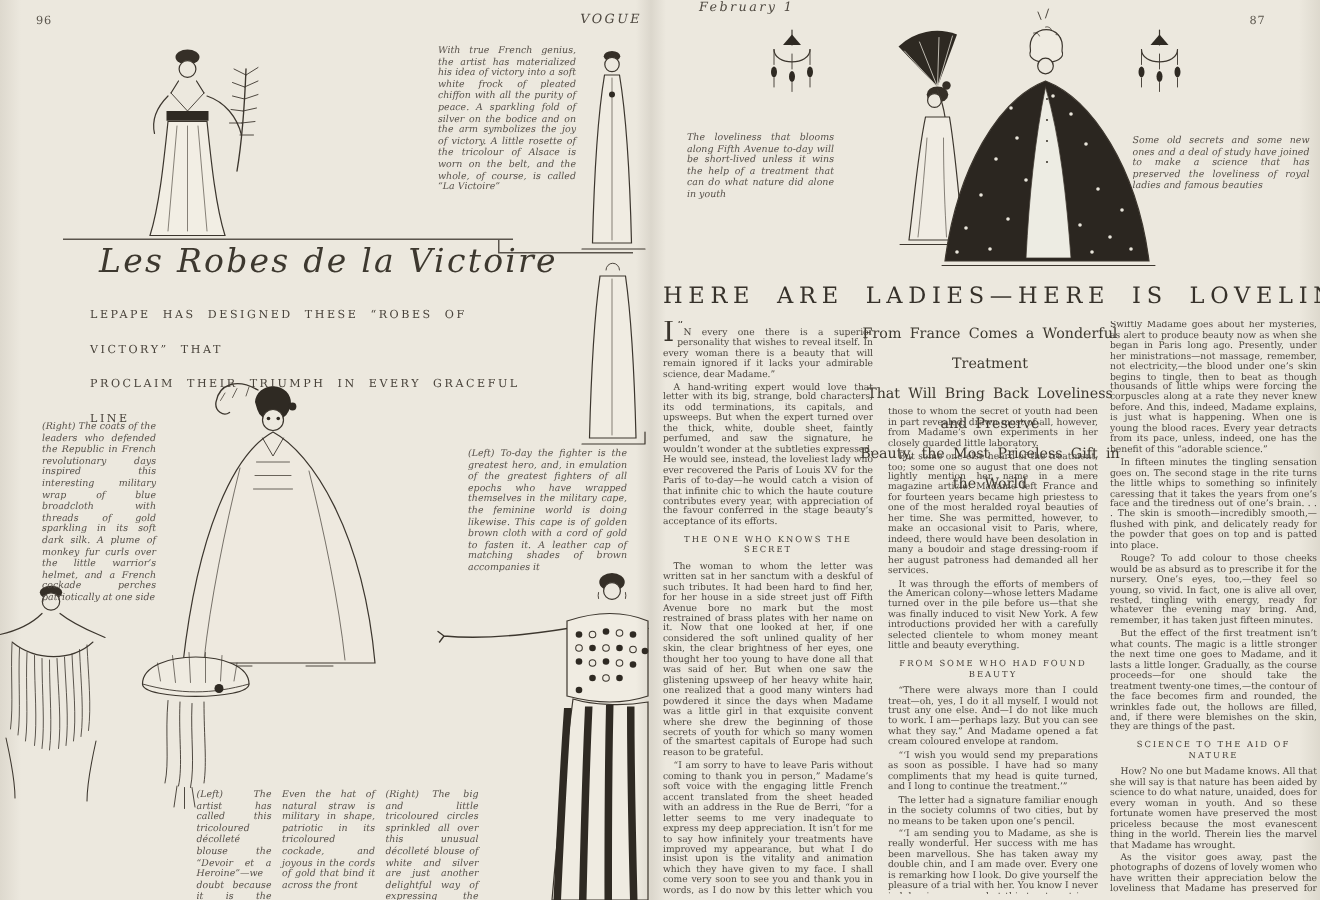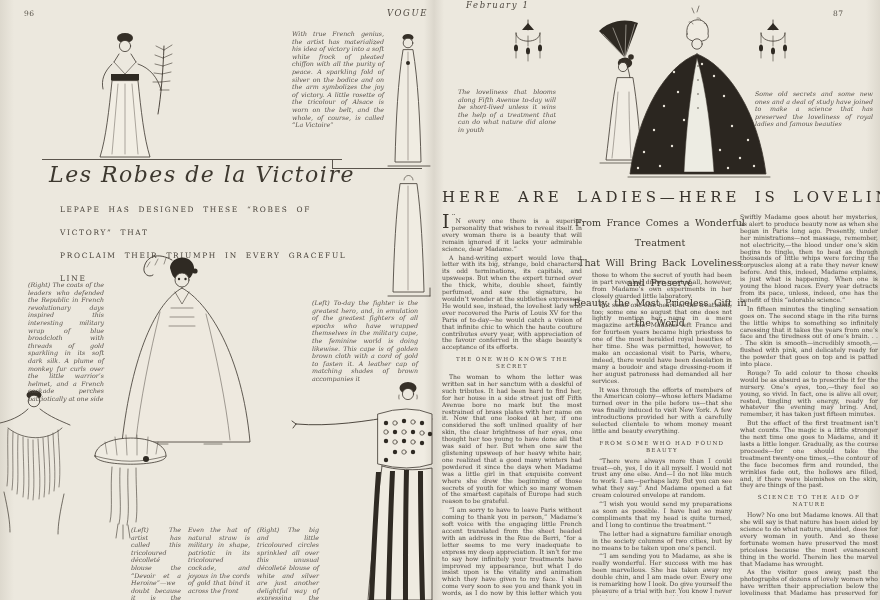--- a/index.html
+++ b/index.html
@@ -9,21 +9,21 @@
   .edge{position:absolute;top:0;bottom:0;width:14px;pointer-events:none;}
   .edge.l{left:0;background:linear-gradient(to right,rgba(90,80,60,.10),rgba(90,80,60,0));}
   .edge.r{right:0;background:linear-gradient(to left,rgba(90,80,60,.10),rgba(90,80,60,0));}
   .gutter{position:absolute;top:0;bottom:0;left:424px;width:20px;pointer-events:none;
           background:linear-gradient(to right,rgba(70,60,45,0),rgba(70,60,45,.10) 50%,rgba(70,60,45,0));}
   .pgnum{font-size:7.5px;color:#5a554c;letter-spacing:.5px;}
   .hdr{font-size:8.5px;font-style:italic;letter-spacing:1.6px;color:#4e4840;}
   .cap{font-style:italic;font-size:6.3px;line-height:7.6px;text-align:justify;color:#57514a;}
   .rule{position:absolute;background:#5a544c;height:1px;}
   .vtick{position:absolute;background:#5a544c;width:1px;}
-  .title{font-style:italic;font-size:22px;letter-spacing:1.5px;color:#3d382f;text-align:center;white-space:nowrap;}
+  .title{font-style:italic;font-size:22px;letter-spacing:1.5px;color:#3d382f;text-align:center;white-space:nowrap;margin-left:17px;}
   .subtitle{font-size:7.4px;letter-spacing:1.7px;word-spacing:4px;color:#48423a;line-height:23px;}
   .headline{font-size:15px;letter-spacing:3.8px;word-spacing:6px;text-align:center;color:#36312a;white-space:nowrap;}
   .subhead{font-size:9.5px;text-align:center;color:#3d382f;line-height:20px;word-spacing:2.5px;}
   .bodycol{font-size:6.1px;line-height:6.9px;text-align:justify;color:#4b463e;overflow:hidden;}
   .bodycol p{margin:0 0 2px 0;text-indent:7px;}
   .bodycol p.noind{text-indent:0;}
   .sechead{font-size:5.6px;letter-spacing:1.3px;text-align:center;margin:5px 0 4px;color:#46413a;text-indent:0;}
   .dropcap{float:left;font-size:19px;line-height:15px;padding:0 2px 0 0;color:#3a352d;}
   .oq{font-size:8px;vertical-align:4px;}
   svg{position:absolute;overflow:visible;}

